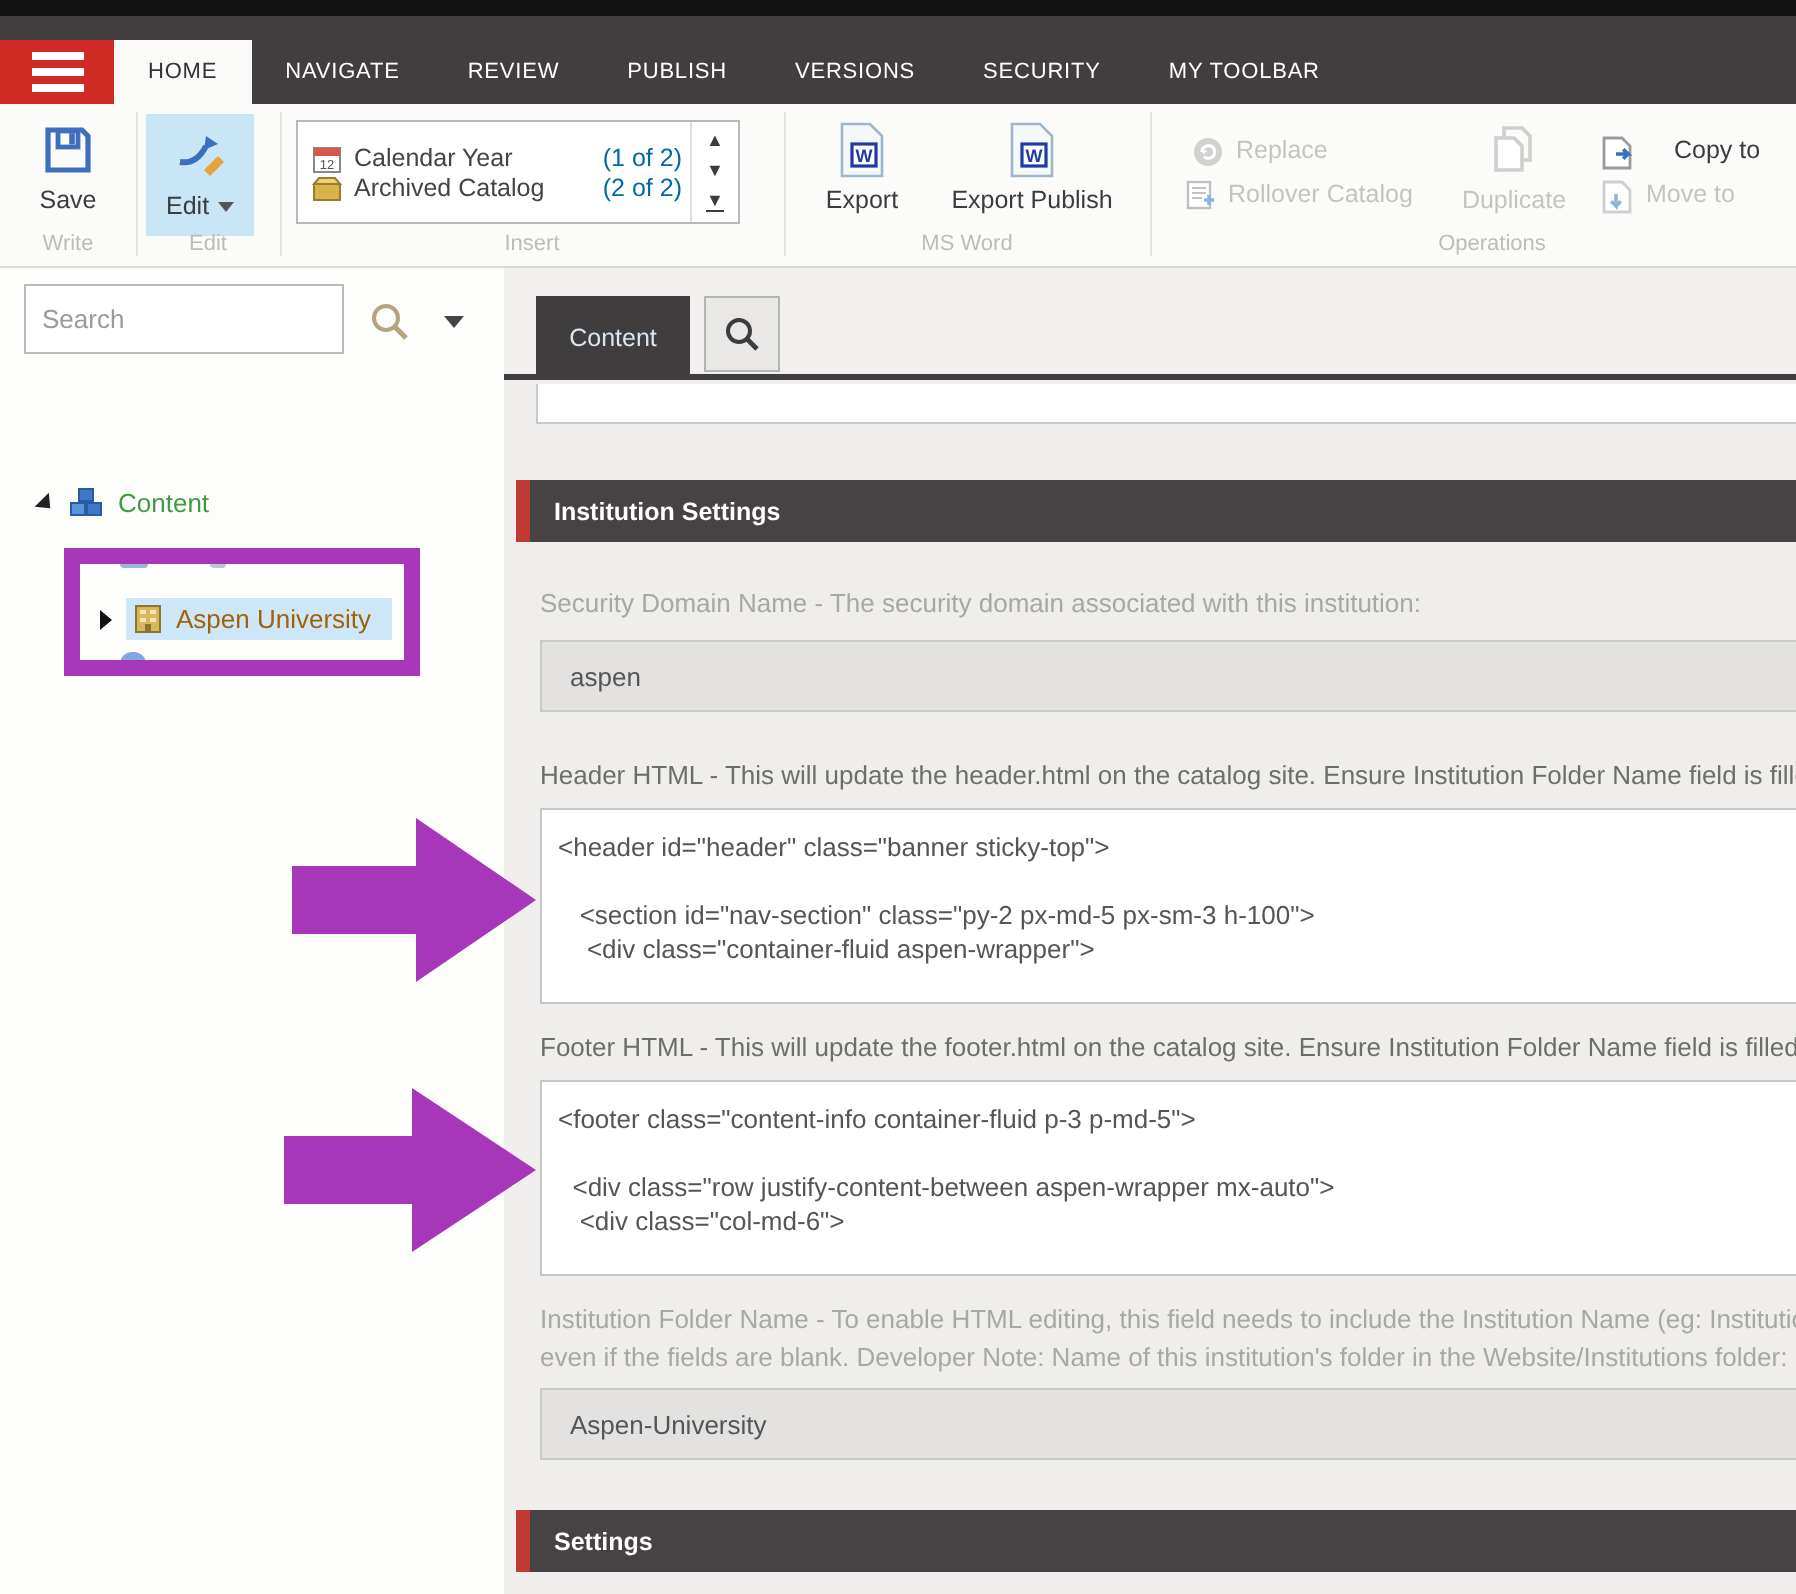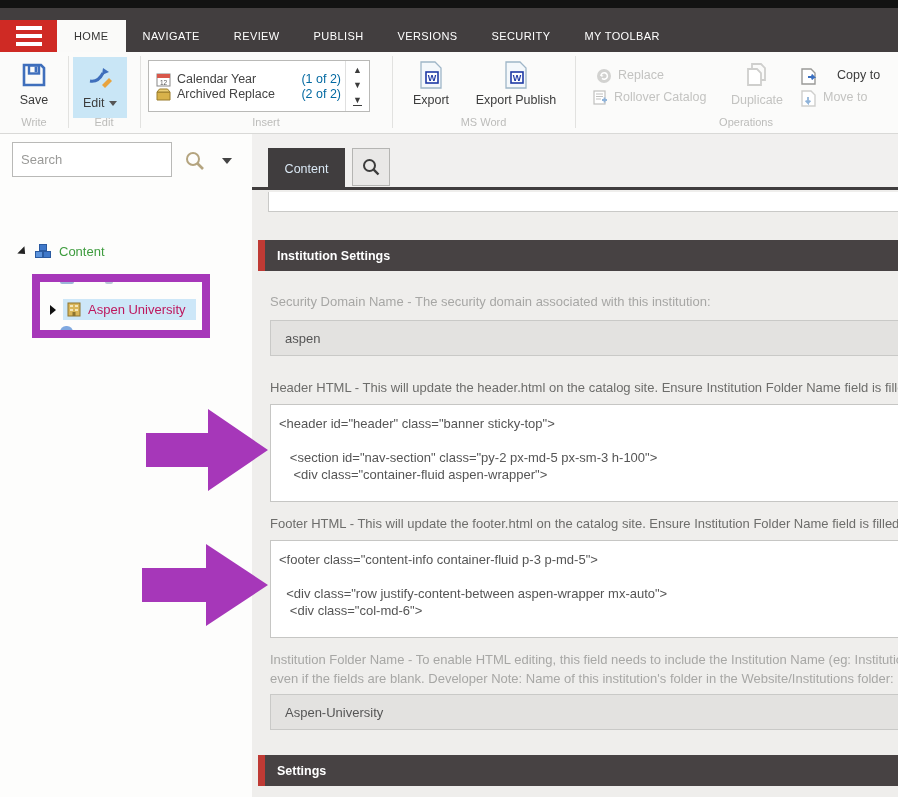--- a/index.html
+++ b/index.html
@@ -40,21 +40,21 @@
   .searchrow { position:relative; height:52px; }
   .searchinput { position:absolute; left:12px; top:8px; width:160px; height:35px; border:1px solid #b9b9b7; background:#fff; padding:0 8px; font-size:13px; color:#444; font-family:"Liberation Sans",sans-serif; }
   .searchinput::placeholder { color:#9a9a98; }
   .side-mag { position:absolute; left:184px; top:16px; cursor:pointer; }
   .side-caret { position:absolute; left:222px; top:24px; width:0; height:0; border-left:5px solid transparent; border-right:5px solid transparent; border-top:6px solid #444; cursor:pointer; }
   .tree { position:relative; padding-top:18px; }
   .tnode { display:flex; align-items:center; gap:7px; font-size:13px; }
   .exp-open { width:0; height:0; border-left:5px solid transparent; border-right:5px solid transparent; border-top:6px solid #222; transform:rotate(-45deg); }
   .exp-closed { width:0; height:0; border-top:5px solid transparent; border-bottom:5px solid transparent; border-left:6px solid #111; }
   .node-content { position:absolute; left:18px; top:58px; color:#3e9c3e; }
-  .node-aspen { position:absolute; left:50px; top:113px; color:#be185d; }
+  .node-aspen { position:absolute; left:50px; top:113px; color:#a16207; }
   .aspen-sel { background:#cde7f8; padding:3px 10px 3px 4px; display:flex; align-items:center; gap:7px; }
   .frag { position:absolute; border-radius:2px; }
   .purplebox { position:absolute; left:32px; top:88px; width:178px; height:64px; border:8px solid #a637b9; pointer-events:none; }
 
   
   .main { position:absolute; left:252px; top:134px; width:646px; height:663px; background:#efeeec; overflow:hidden; }
   .tabbar { position:absolute; left:0; top:0; width:646px; height:56px; background:#f1f0ef; }
   .ctab { position:absolute; left:16px; top:14px; width:77px; height:42px; background:#403d3e; color:#d9e7f3; font-size:12.5px; display:flex; align-items:center; justify-content:center; cursor:pointer; }
   .searchbtn { position:absolute; left:100px; top:14px; width:38px; height:38px; background:#e9e8e7; border:1px solid #b5b5b3; display:flex; align-items:center; justify-content:center; cursor:pointer; }
   .tabline { position:absolute; left:0; top:53px; width:646px; height:3px; background:#403d3e; }
@@ -138,21 +138,21 @@
           <span>Calendar Year</span>
           <span class="cnt">(1 of 2)</span>
         </div>
         <div class="insrow">
           <span class="icon">
             <svg width="15" height="14" viewBox="0 0 15 14">
                 <path d="M1 5 h13 v8 h-13 z" fill="#d8b24a" stroke="#9a7d2c" stroke-width="1"></path>
                 <path d="M1 5 l2.5-3 h8 l2.5 3 z" fill="#eccf77" stroke="#9a7d2c" stroke-width="1"></path>
               </svg>
           </span>
-          <span>Archived Replace</span>
+          <span>Archived Catalog</span>
           <span class="cnt">(2 of 2)</span>
         </div>
       </div>
       <div class="spincol">
         <span class="spin">▲</span>
         <span class="spin">▼</span>
         <span class="spin end">▼</span>
       </div>
     </div>
     <div class="grouplabel" style="left:140px; width:252px;">Insert</div>

